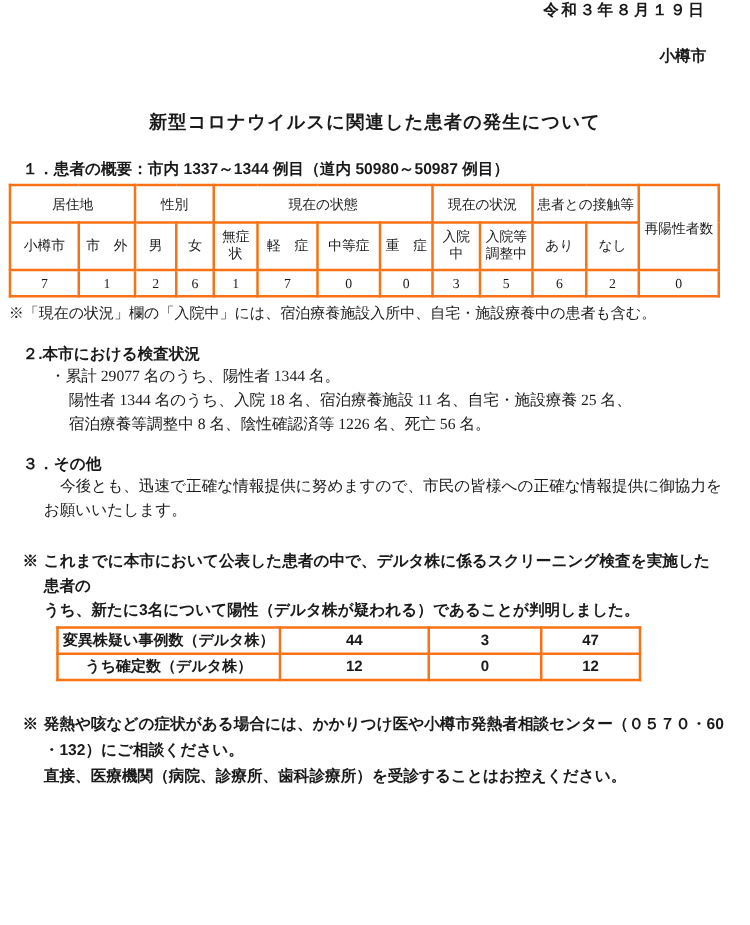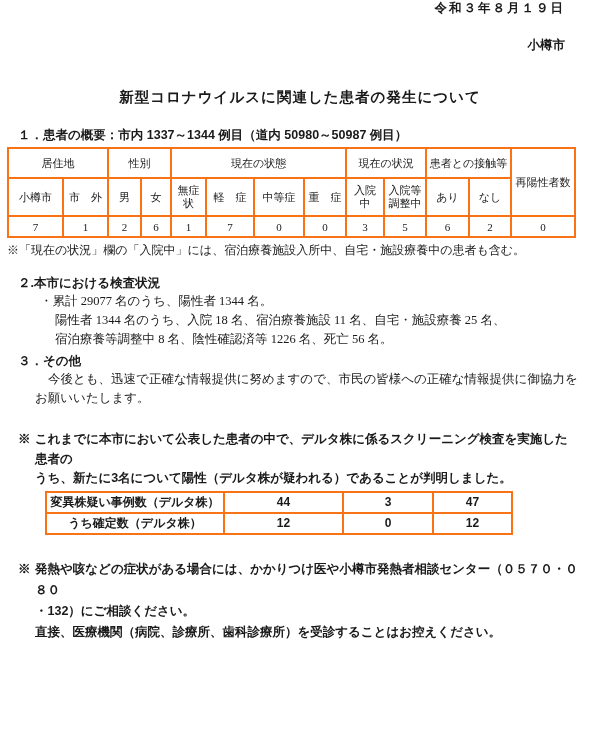--- a/index.html
+++ b/index.html
@@ -119,21 +119,21 @@
 </tbody>
   </table>
 
 <div class="footnote">※「現在の状況」欄の「入院中」には、宿泊療養施設入所中、自宅・施設療養中の患者も含む。</div>
 
 <div class="sec-heading gothic">２.本市における検査状況</div>
 <div class="body-line indent1">・累計 29077 名のうち、陽性者 1344 名。</div>
 <div class="body-line indent2">陽性者 1344 名のうち、入院 18 名、宿泊療養施設 11 名、自宅・施設療養 25 名、</div>
 <div class="body-line indent2">宿泊療養等調整中 8 名、陰性確認済等 1226 名、死亡 56 名。</div>
 
-<div class="sec-heading gothic" style="margin-top:4px">３．その他</div>
+<div class="sec-heading gothic" style="margin-top:14px">３．その他</div>
 <div class="body-line indent3">今後とも、迅速で正確な情報提供に努めますので、市民の皆様への正確な情報提供に御協力を</div>
 <div class="body-line indent4">お願いいたします。</div>
 
 <div class="note gothic">
   <span class="marker">※</span>
   <div>これまでに本市において公表した患者の中で、デルタ株に係るスクリーニング検査を実施した患者の</div>
   <div>うち、新たに3名について陽性（デルタ株が疑われる）であることが判明しました。</div>
 </div>
 
 <table class="t2">
@@ -154,16 +154,16 @@
     <td>うち確定数（デルタ株）</td>
     <td>12</td>
     <td>0</td>
     <td>12</td>
   </tr>
 </tbody>
   </table>
 
 <div class="note fever-note gothic">
   <span class="marker">※</span>
-  <div>発熱や咳などの症状がある場合には、かかりつけ医や小樽市発熱者相談センター（０５７０・０８０</div>
+  <div>発熱や咳などの症状がある場合には、かかりつけ医や小樽市発熱者相談センター（０５７０・60</div>
   <div>・132）にご相談ください。</div>
   <div>直接、医療機関（病院、診療所、歯科診療所）を受診することはお控えください。</div>
 </div>
 
 </body></html>

